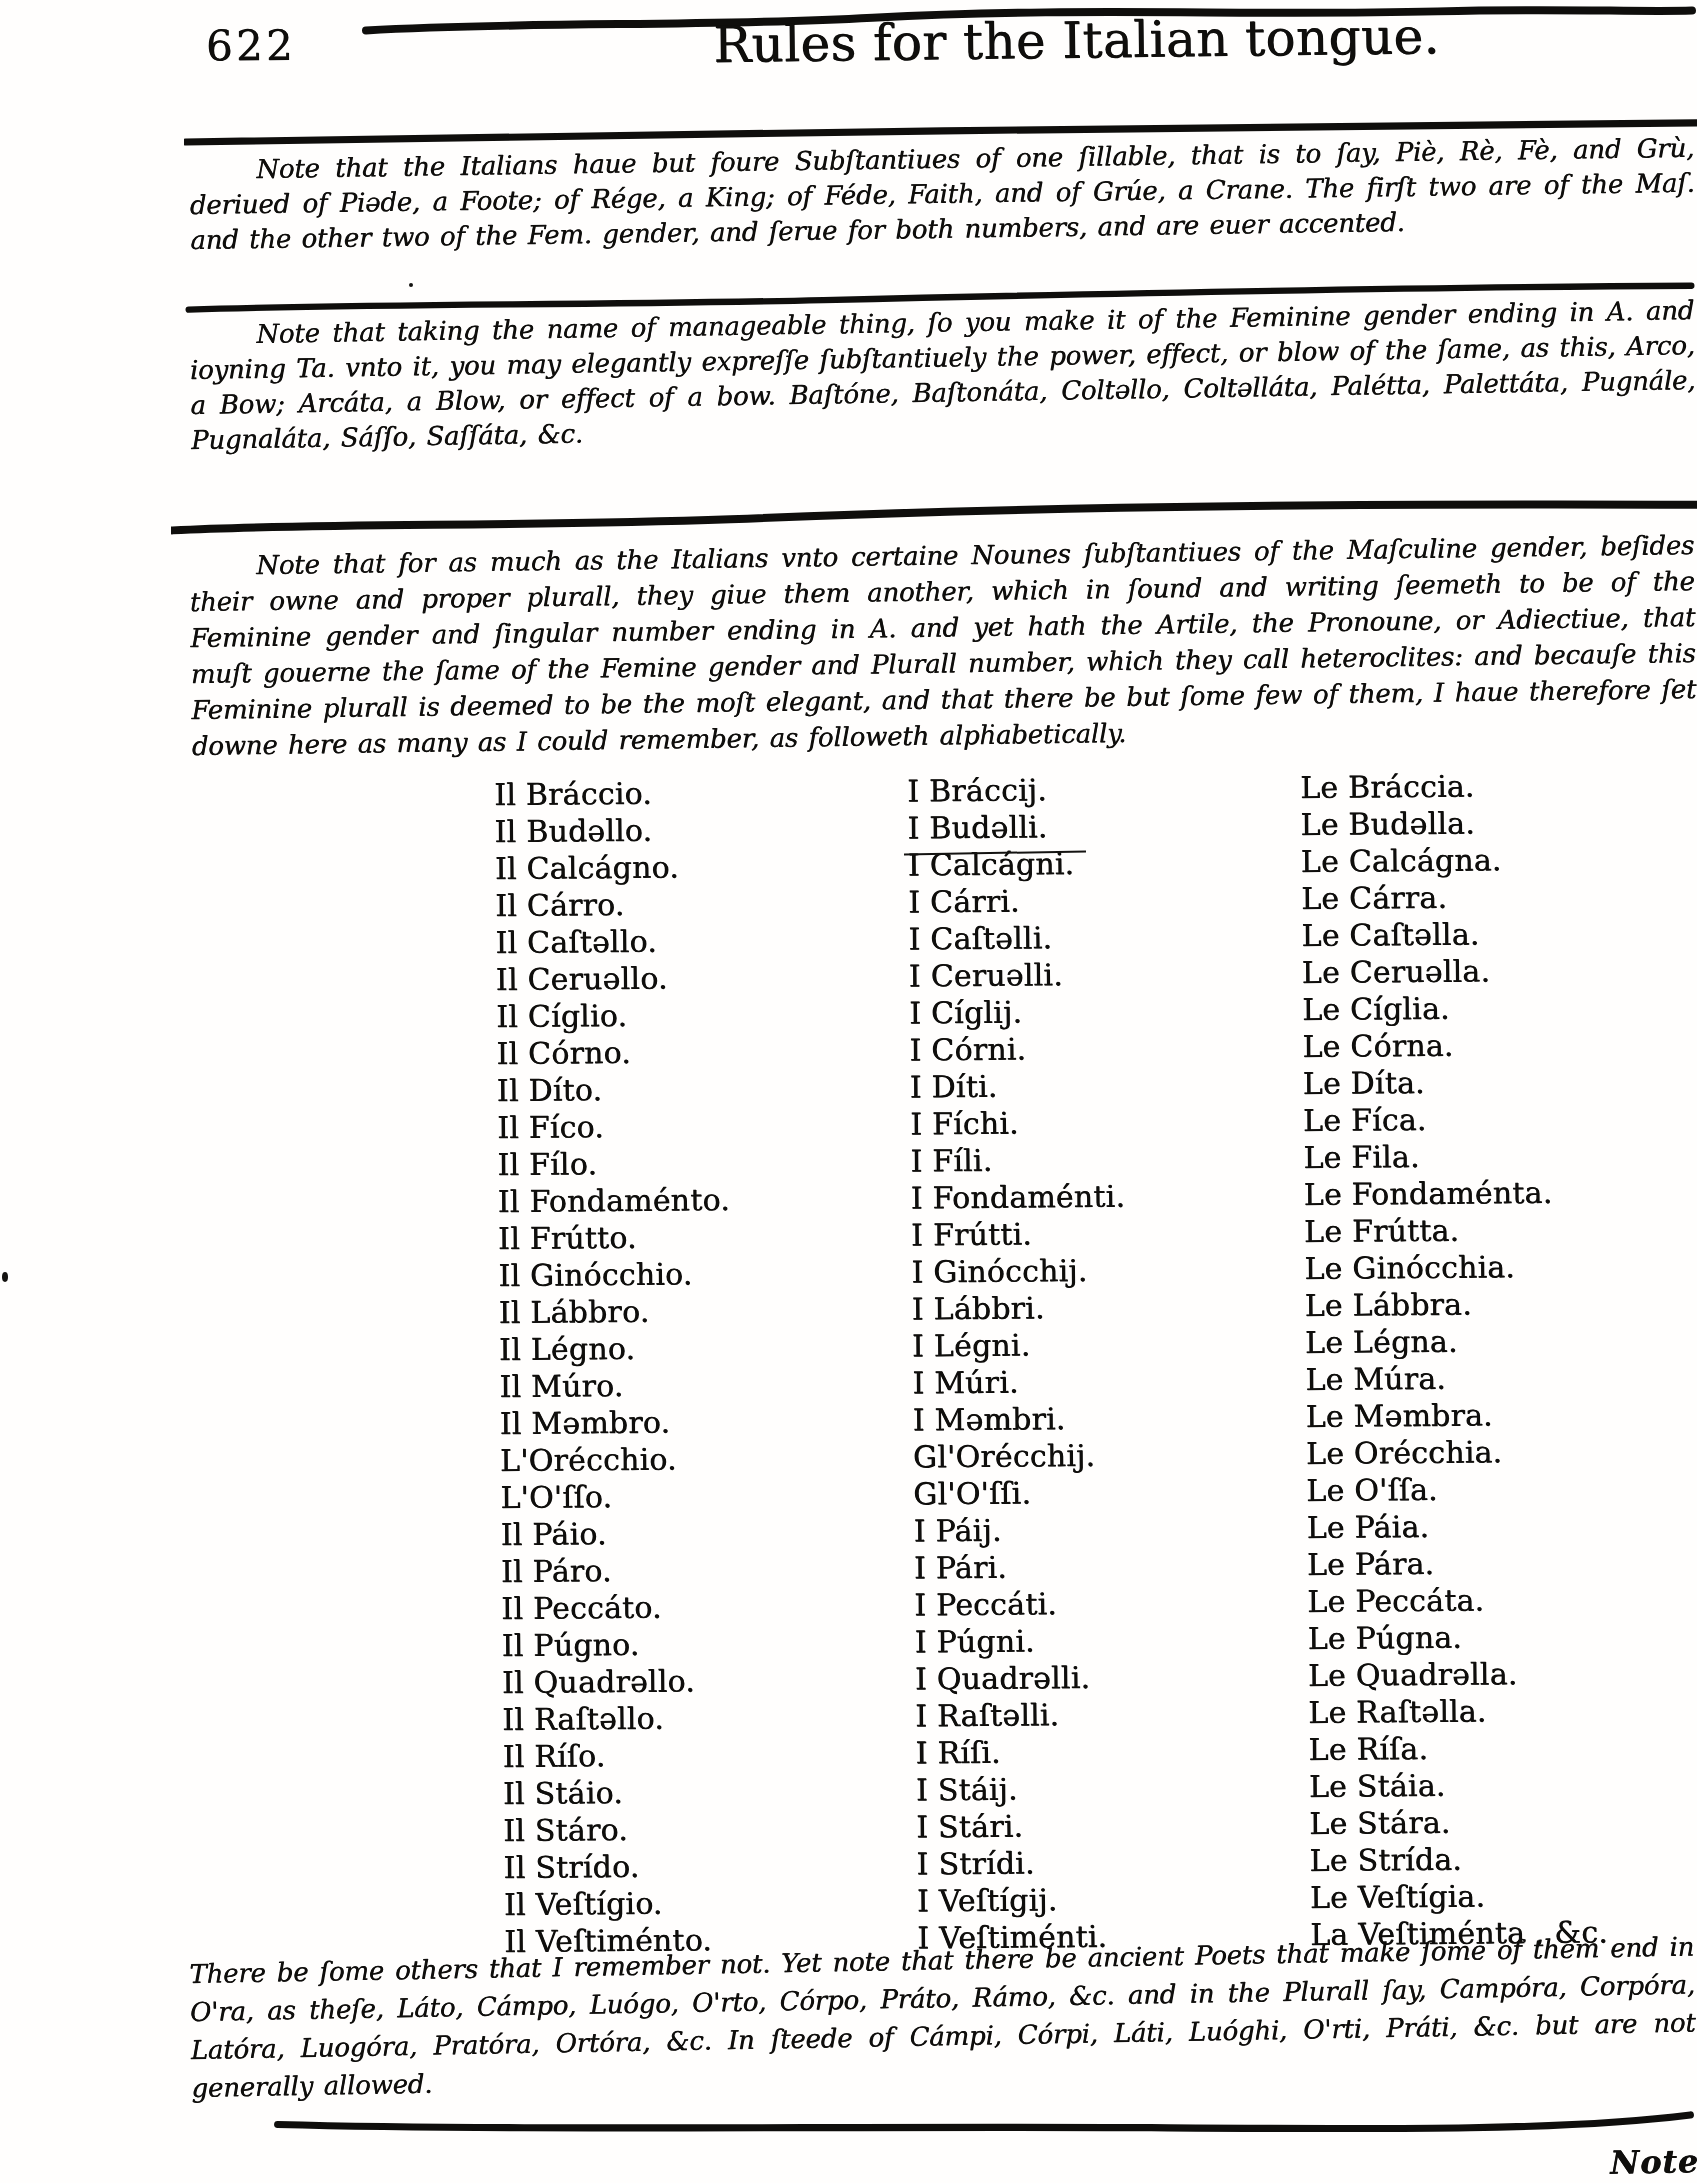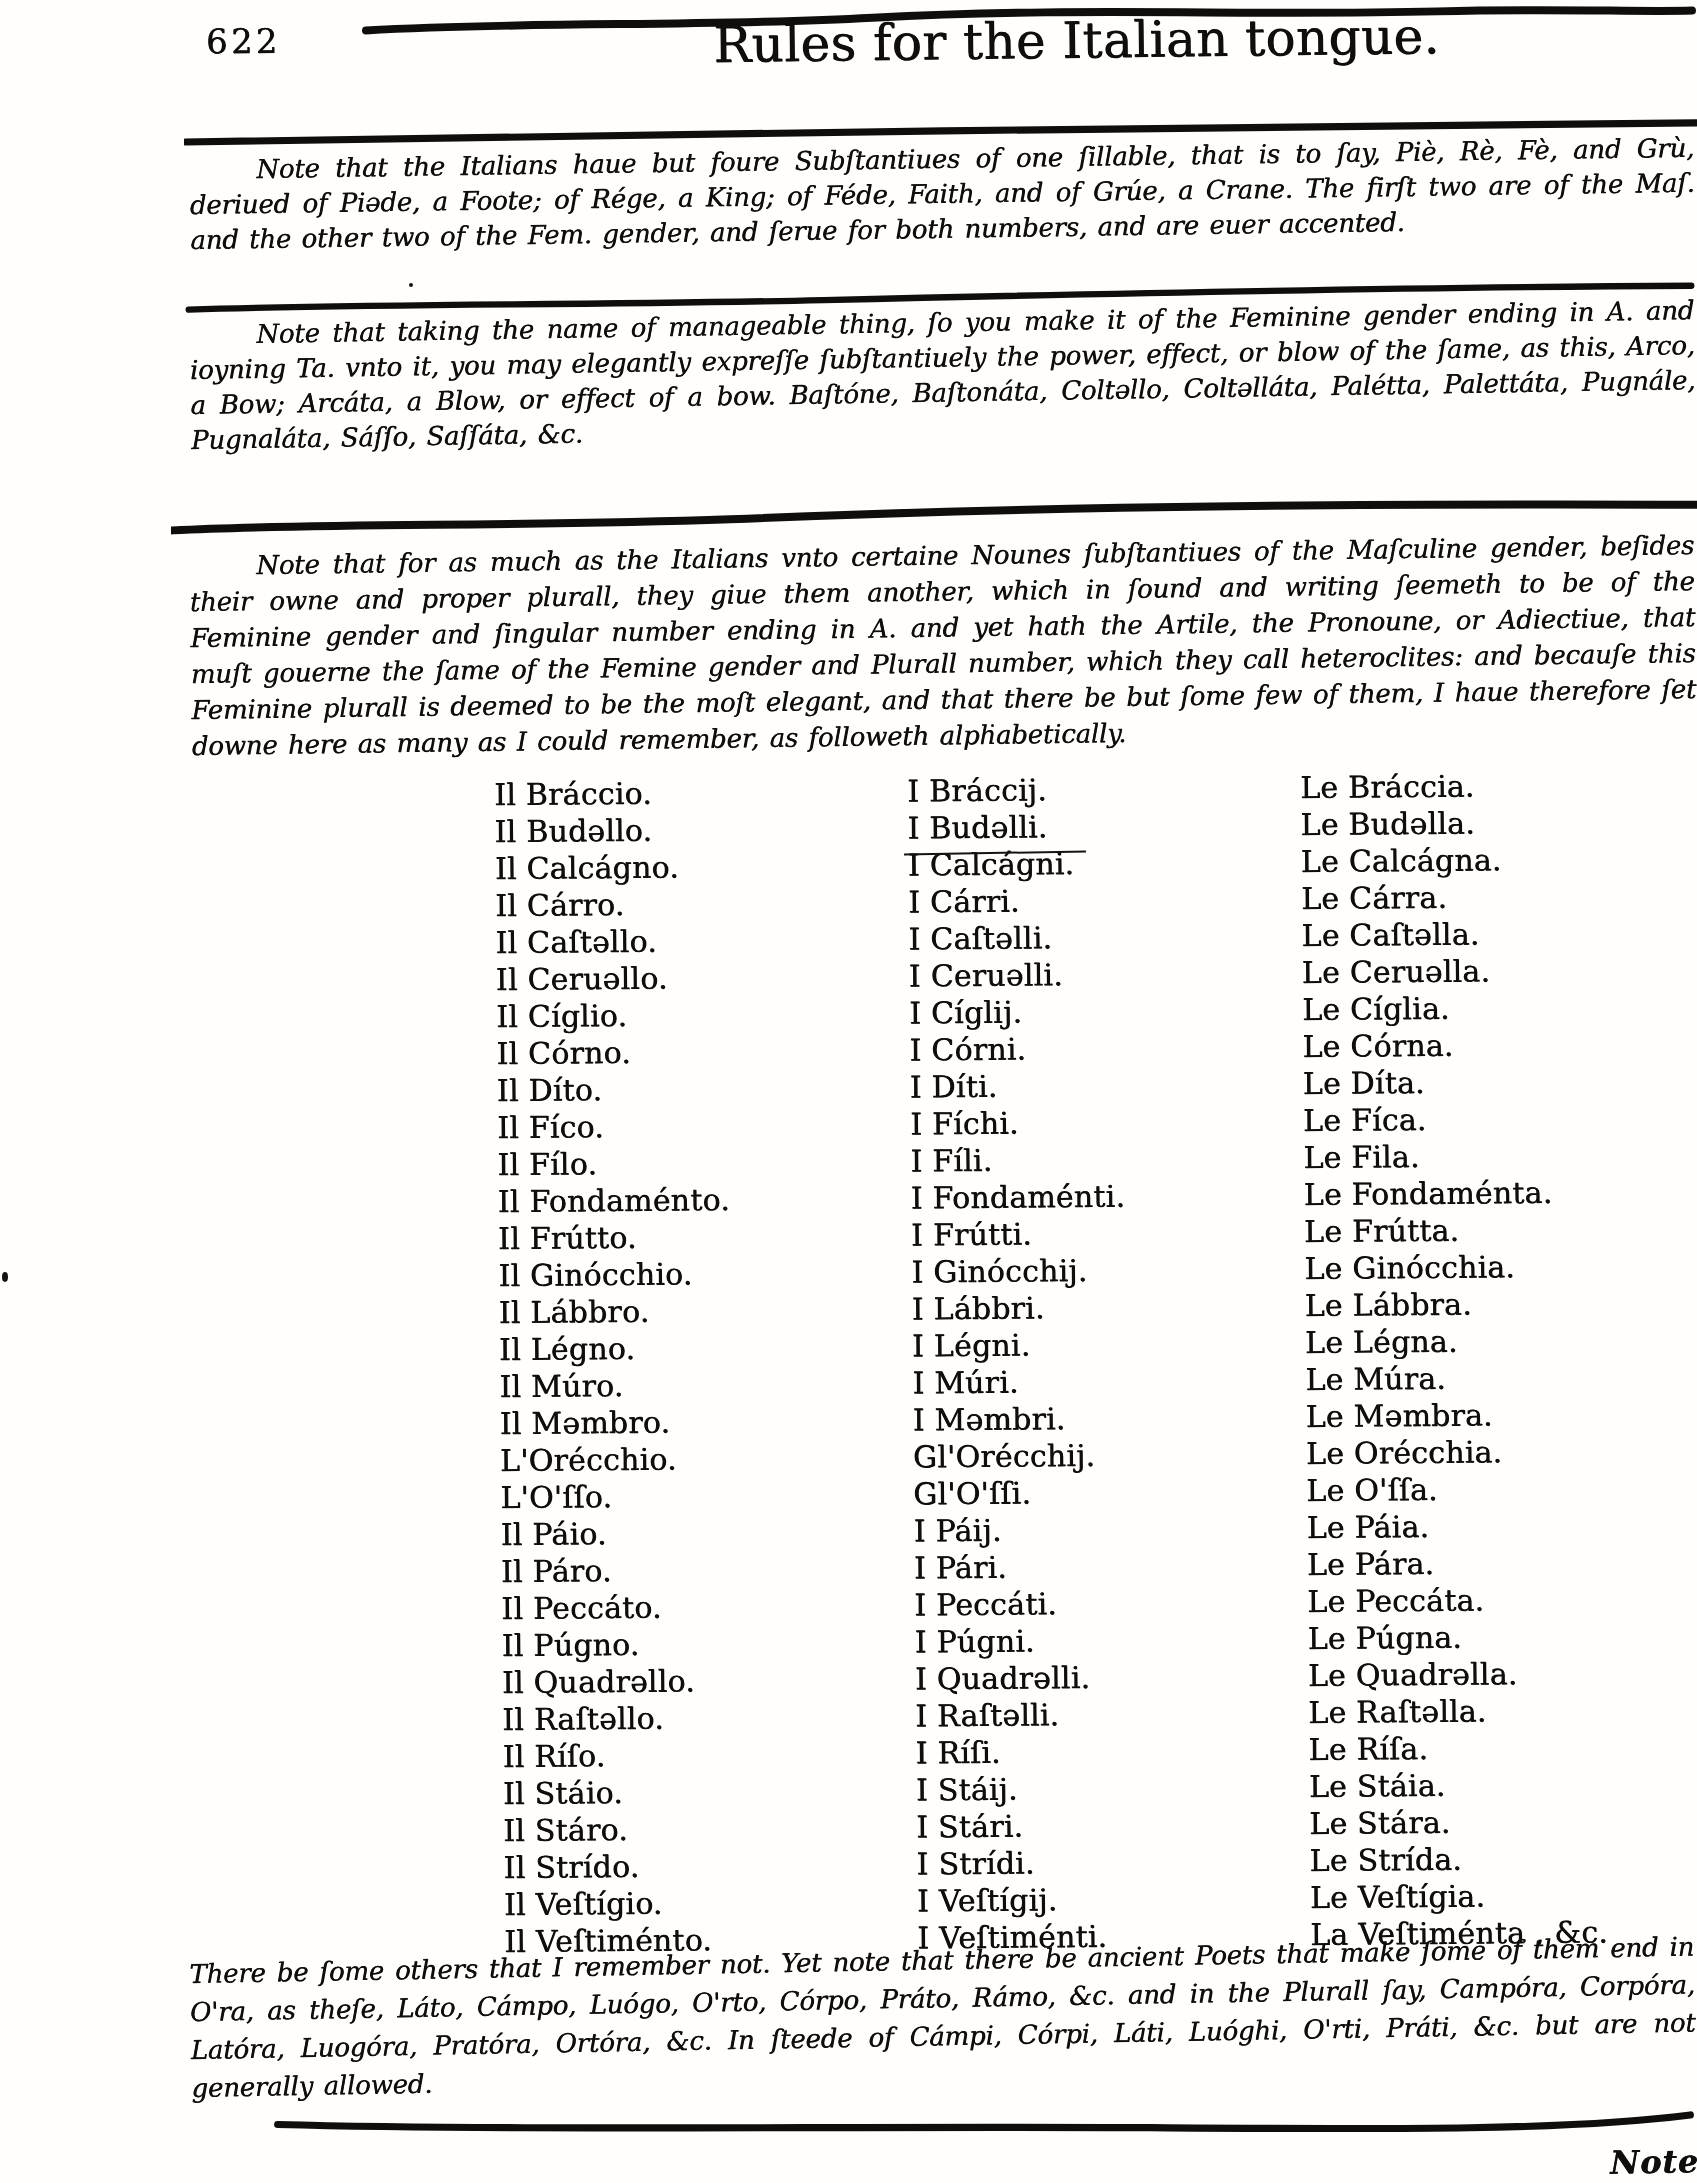--- a/index.html
+++ b/index.html
@@ -8,21 +8,21 @@
     width:1698px;height:2183px;
     background:#fffefd;
     color:#0f0e0c;
     font-family:"DejaVu Serif","Liberation Serif",serif;
     overflow:hidden;
   }
   .rule{position:absolute;}
   .rule svg{display:block;}
   .page-number{
     position:absolute;left:206px;top:21px;
-    font-size:34px;letter-spacing:3.2px;
+    font-size:42px;letter-spacing:3.2px;
     text-shadow:0.5px 0.3px 0 currentColor;
     transform:rotate(-0.4deg);
   }
   .page-title{
     position:absolute;left:713px;top:16px;
     font-size:50px;white-space:nowrap;
     letter-spacing:0.4px;
     text-shadow:0.6px 0.4px 0 currentColor;
     transform:rotate(-0.7deg);transform-origin:left top;
   }

